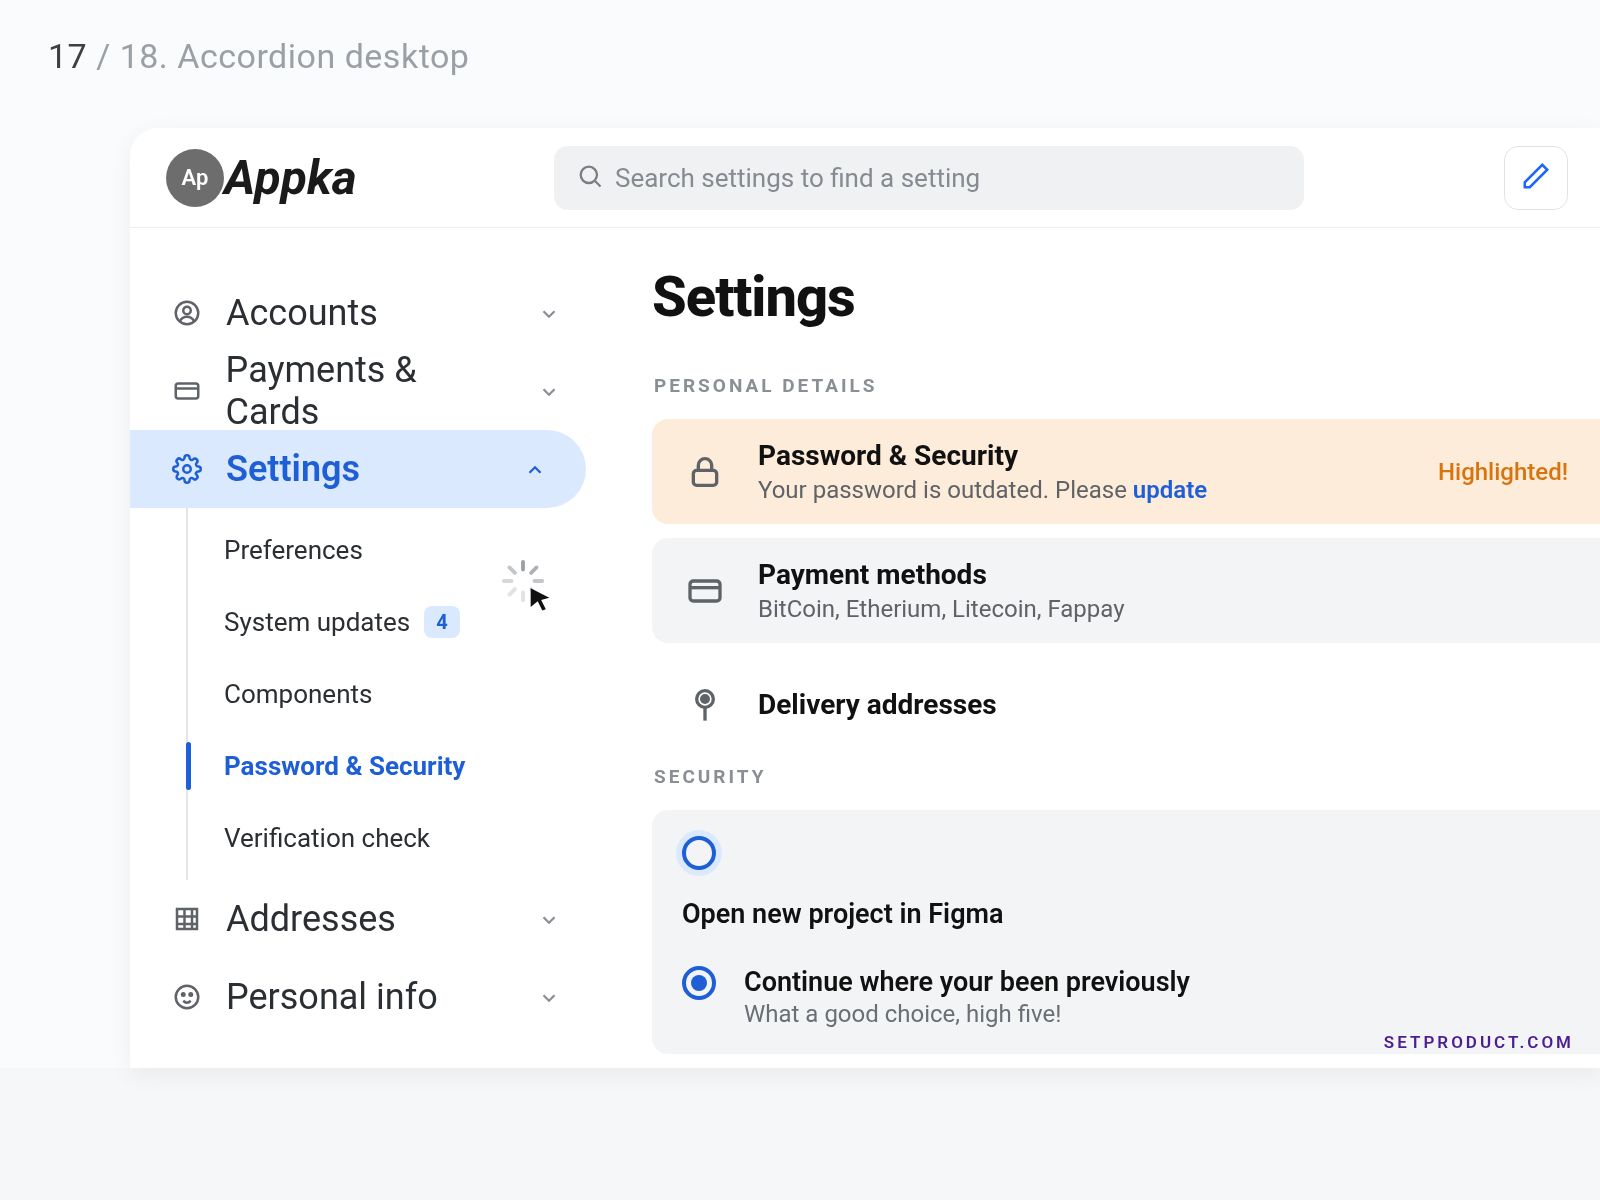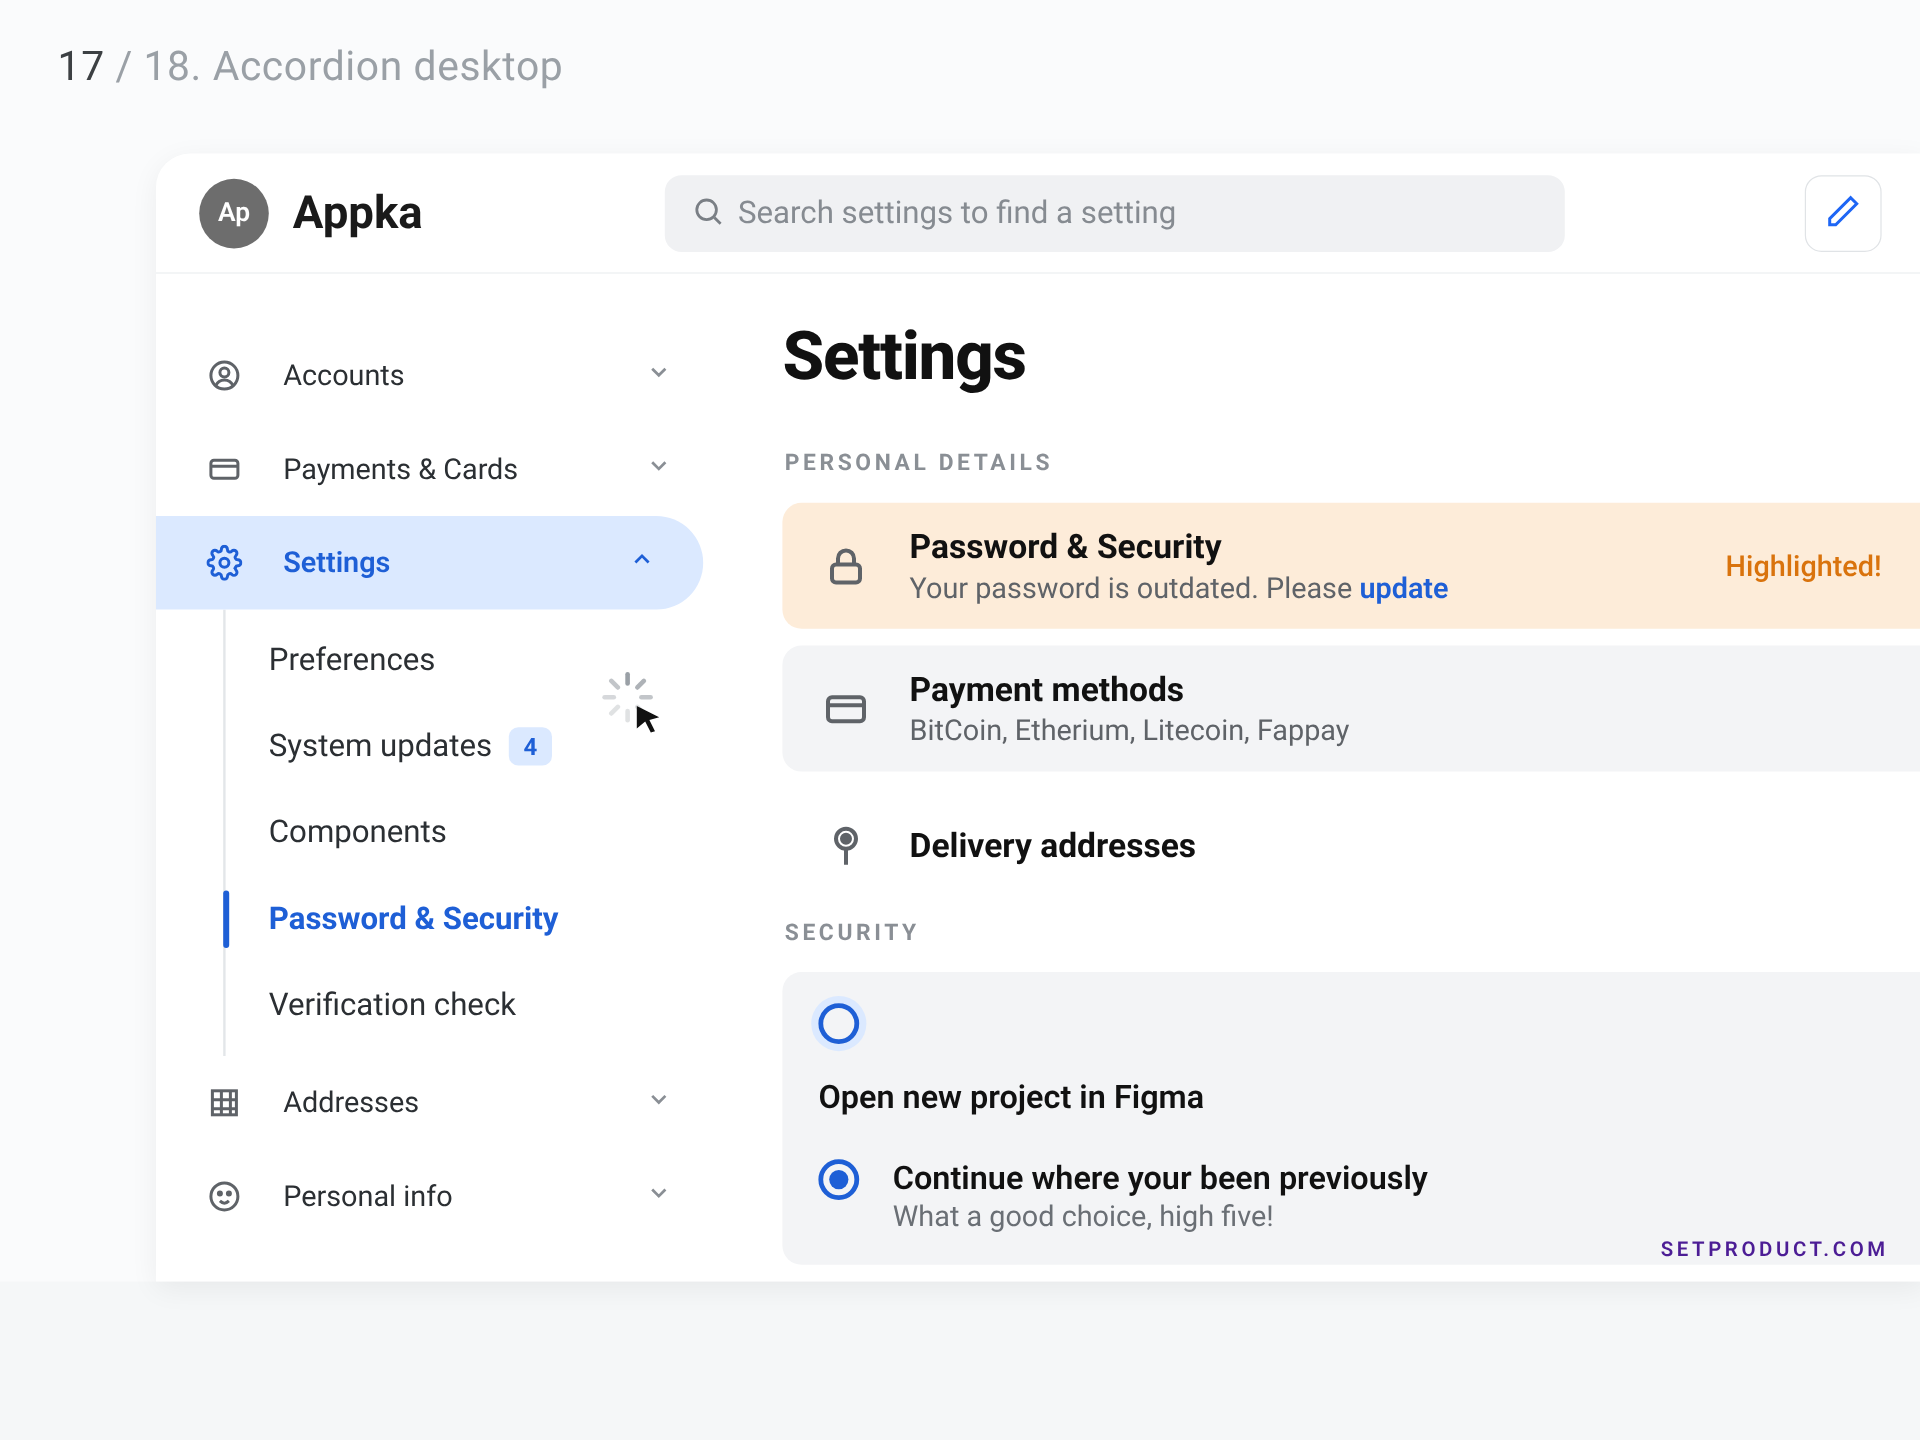--- a/index.html
+++ b/index.html
@@ -2,32 +2,32 @@
 <html><head>
 <meta charset="utf-8">
 <style>
   * { box-sizing: border-box; margin: 0; padding: 0; }
   html, body { width: 1600px; height: 1200px; font-family: -apple-system, BlinkMacSystemFont, "Segoe UI", Roboto, Helvetica, Arial, sans-serif; background: #f5f7f8; overflow: hidden; }
   .viewport { width:1600px; height:1068px; position:relative; background:#fafbfc; }
   .page-counter { position:absolute; top:36px; left:48px; font-size:34px; color:#9aa0a6; letter-spacing:0.5px; }
   .page-counter .cur { color:#3c4043; }
   .card { position:absolute; top:128px; left:130px; right:-4px; bottom:0; background:#fff; border-radius:28px 0 0 0; box-shadow:0 6px 24px rgba(0,0,0,0.06); overflow:hidden; }
   .topbar { height:100px; display:flex; align-items:center; padding:0 36px; border-bottom:1px solid #eceff1; gap:28px; }
-  .brand { display:flex; align-items:center; gap:20px; min-width:360px; }
+  .brand { display:flex; align-items:center; min-width:360px; }
   .brand-avatar { width:58px; height:58px; border-radius:50%; background:#6d6d6d; color:#fff; display:flex; align-items:center; justify-content:center; font-size:22px; font-weight:600; }
-  .brand-name { font-size:38px; font-weight:700; color:#1a1a1a; }
+  .brand-name { font-size:48px; font-weight:700; color:#1a1a1a;font-style:italic; }
   .search { flex:1; max-width:750px; height:64px; background:#f0f1f3; border-radius:14px; display:flex; align-items:center; padding:0 22px; gap:11px; }
   .search svg { width:28px; height:28px; stroke:#7a7f85; }
   .search-text { font-size:26px; color:#868b91; }
   .edit-btn { width:64px; height:64px; border:1px solid #e0e3e6; border-radius:14px; display:flex; align-items:center; justify-content:center; margin-left:auto; }
   .edit-btn svg { width:30px; height:30px; stroke:#1e66f5; }
 
   .body { display:flex; height:calc(100% - 100px); }
   .sidebar { width:470px; padding-top:46px; position:relative; }
-  .nav-item { display:flex; align-items:center; gap:32px; height:78px; padding:0 40px; font-size:24px; color:#2b2f33; cursor:pointer; position:relative; }
+  .nav-item { display:flex; align-items:center; gap:22px; height:78px; padding:0 40px; font-size:36px; color:#2b2f33; cursor:pointer; position:relative; }
   .nav-item .icon { width:34px; height:34px; display:flex; align-items:center; justify-content:center; color:#5f6368; }
   .nav-item .icon svg { width:30px; height:30px; stroke:currentColor; fill:none; stroke-width:2; }
   .nav-item .chev { margin-left:auto; color:#8a8f95; }
   .nav-item .chev svg { width:22px; height:22px; stroke:currentColor; fill:none; stroke-width:2.5; }
   .nav-item.active { background:#dbe9ff; color:#1e5fd6; border-radius:0 40px 40px 0; margin-right:14px; font-weight:600; }
   .nav-item.active .icon { color:#1e5fd6; }
   .nav-item.active .chev { color:#1e5fd6; }
   .subnav { margin-left:56px; border-left:2px solid #e3e6e9; padding:6px 0; }
   .sub-item { display:flex; align-items:center; gap:14px; height:72px; padding-left:36px; font-size:26px; color:#2b2f33; cursor:pointer; position:relative; }
   .sub-item .badge { background:#dbe9ff; color:#1e5fd6; font-weight:700; font-size:20px; padding:4px 12px; border-radius:8px; }

